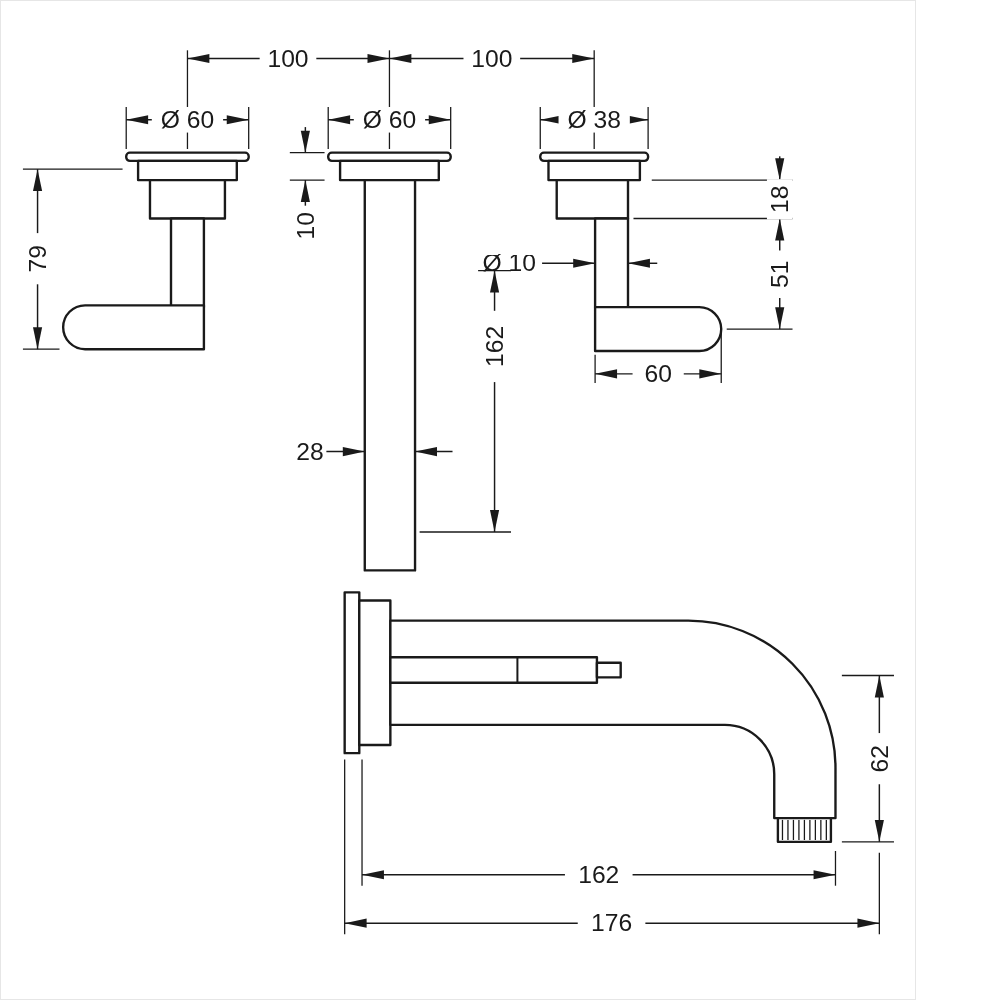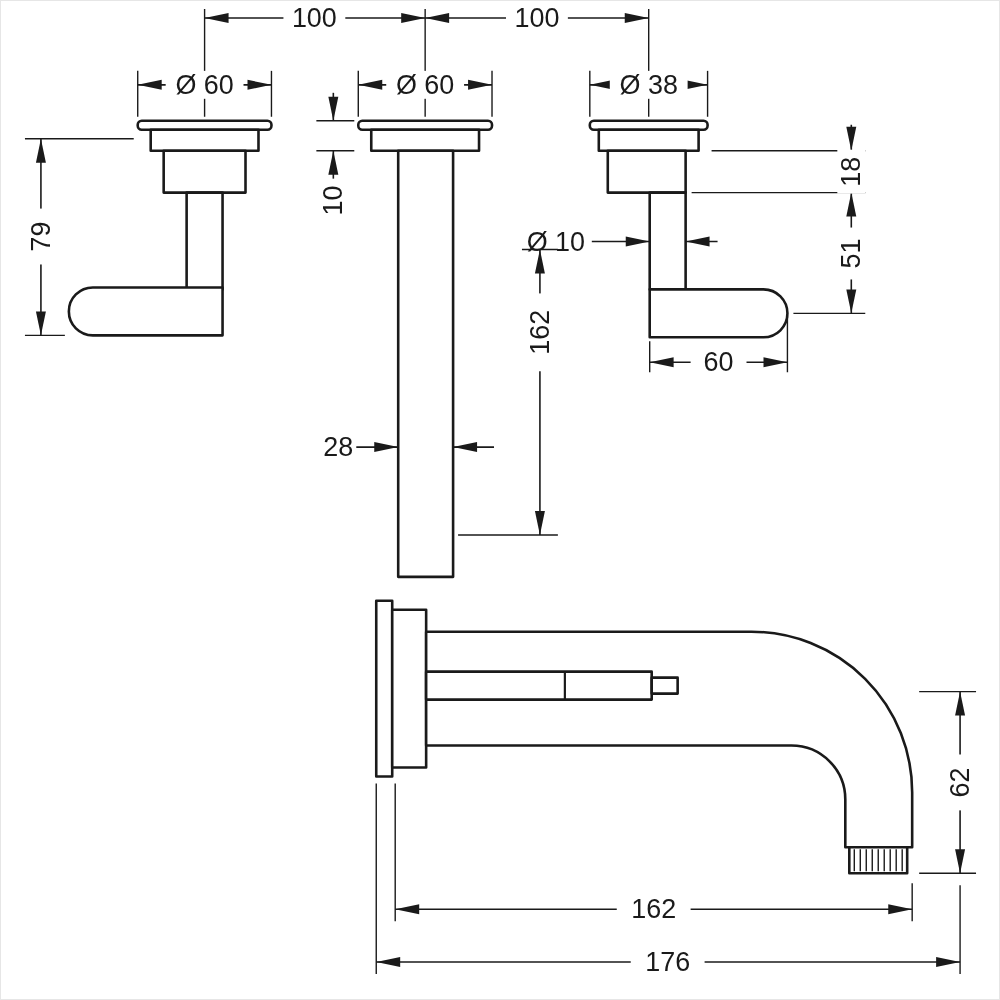--- a/index.html
+++ b/index.html
@@ -1,17 +1,17 @@
 <!DOCTYPE html>
 <html><head>
 <meta charset="utf-8">
 <style>
   html,body{margin:0;padding:0;background:#fff;}
   .canvas{
-    width:1000px;height:1000px;position:relative;background:#ffffff;
+    width:916px;height:1000px;position:relative;background:#ffffff;
     border:1px solid #e6e6e6;box-sizing:border-box;
     font-family:"Liberation Sans", sans-serif;
   }
   svg{display:block;width:100%;height:100%;}
   .shape{fill:#ffffff;stroke:#1a1a1a;stroke-width:2.6;stroke-linejoin:round;}
   .detail{fill:none;stroke:#1a1a1a;stroke-width:2.2;}
   .dim{stroke:#1a1a1a;stroke-width:1.6;fill:none;}
   .ext{stroke:#1a1a1a;stroke-width:1.4;fill:none;}
   .cl{stroke:#1a1a1a;stroke-width:1.4;fill:none;}
   .ah{fill:#1a1a1a;stroke:none;}

